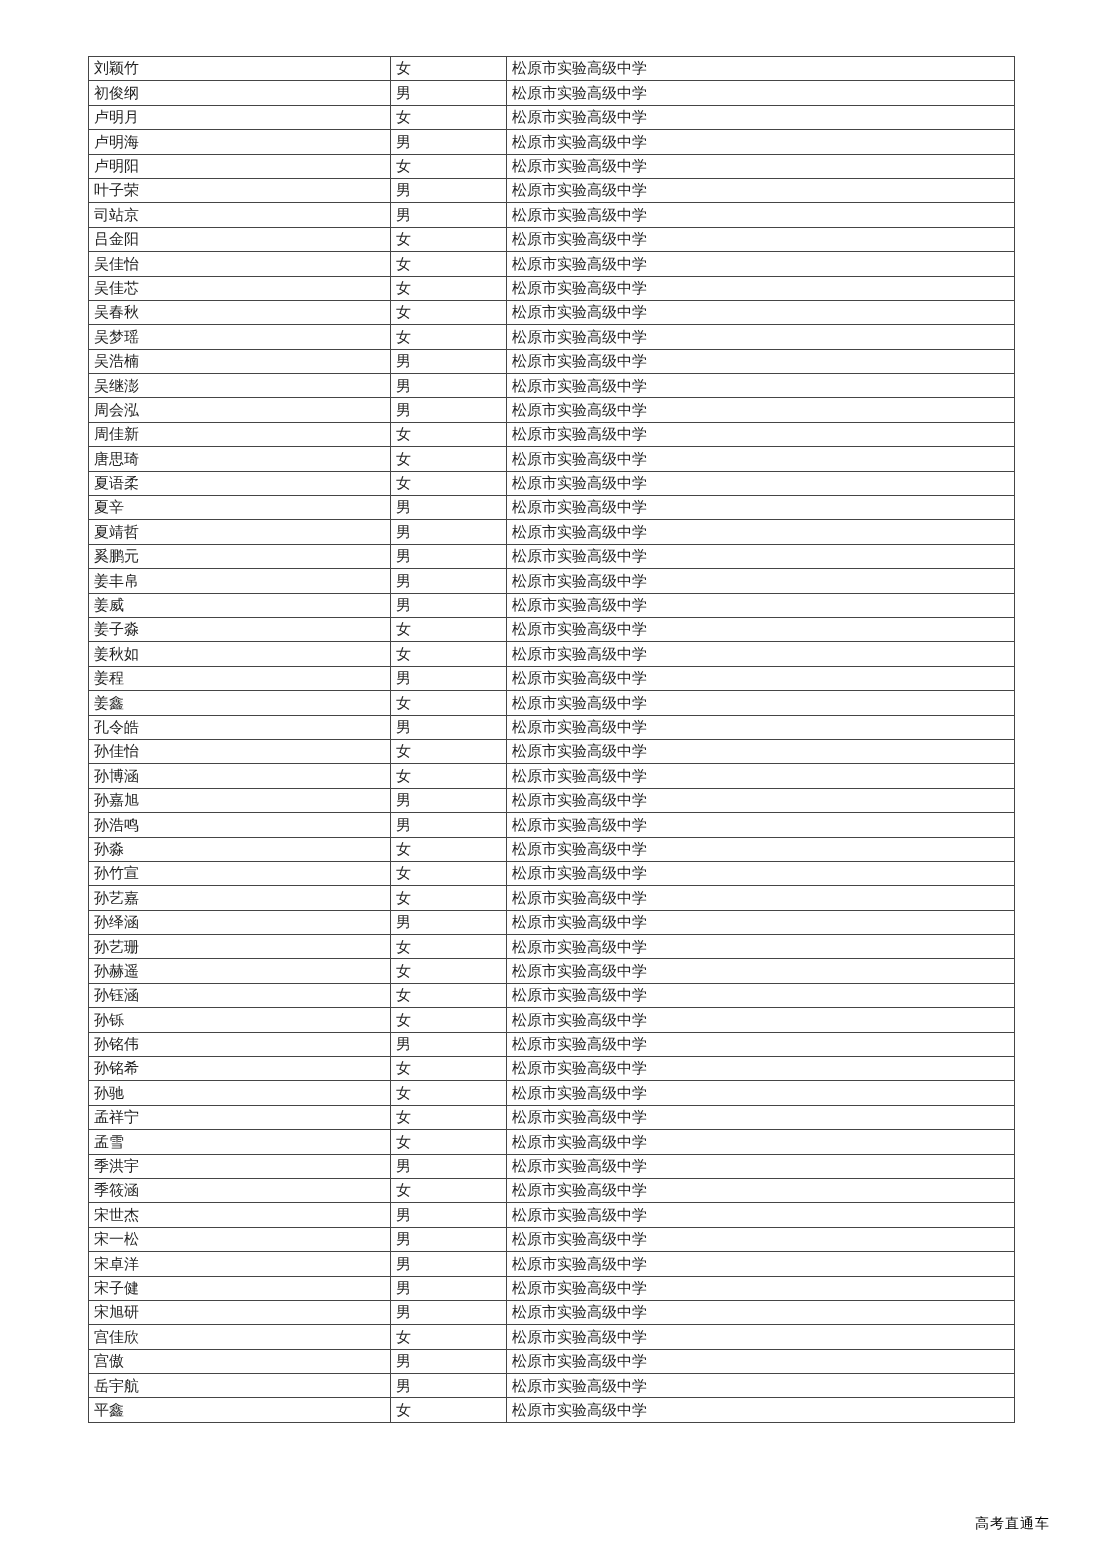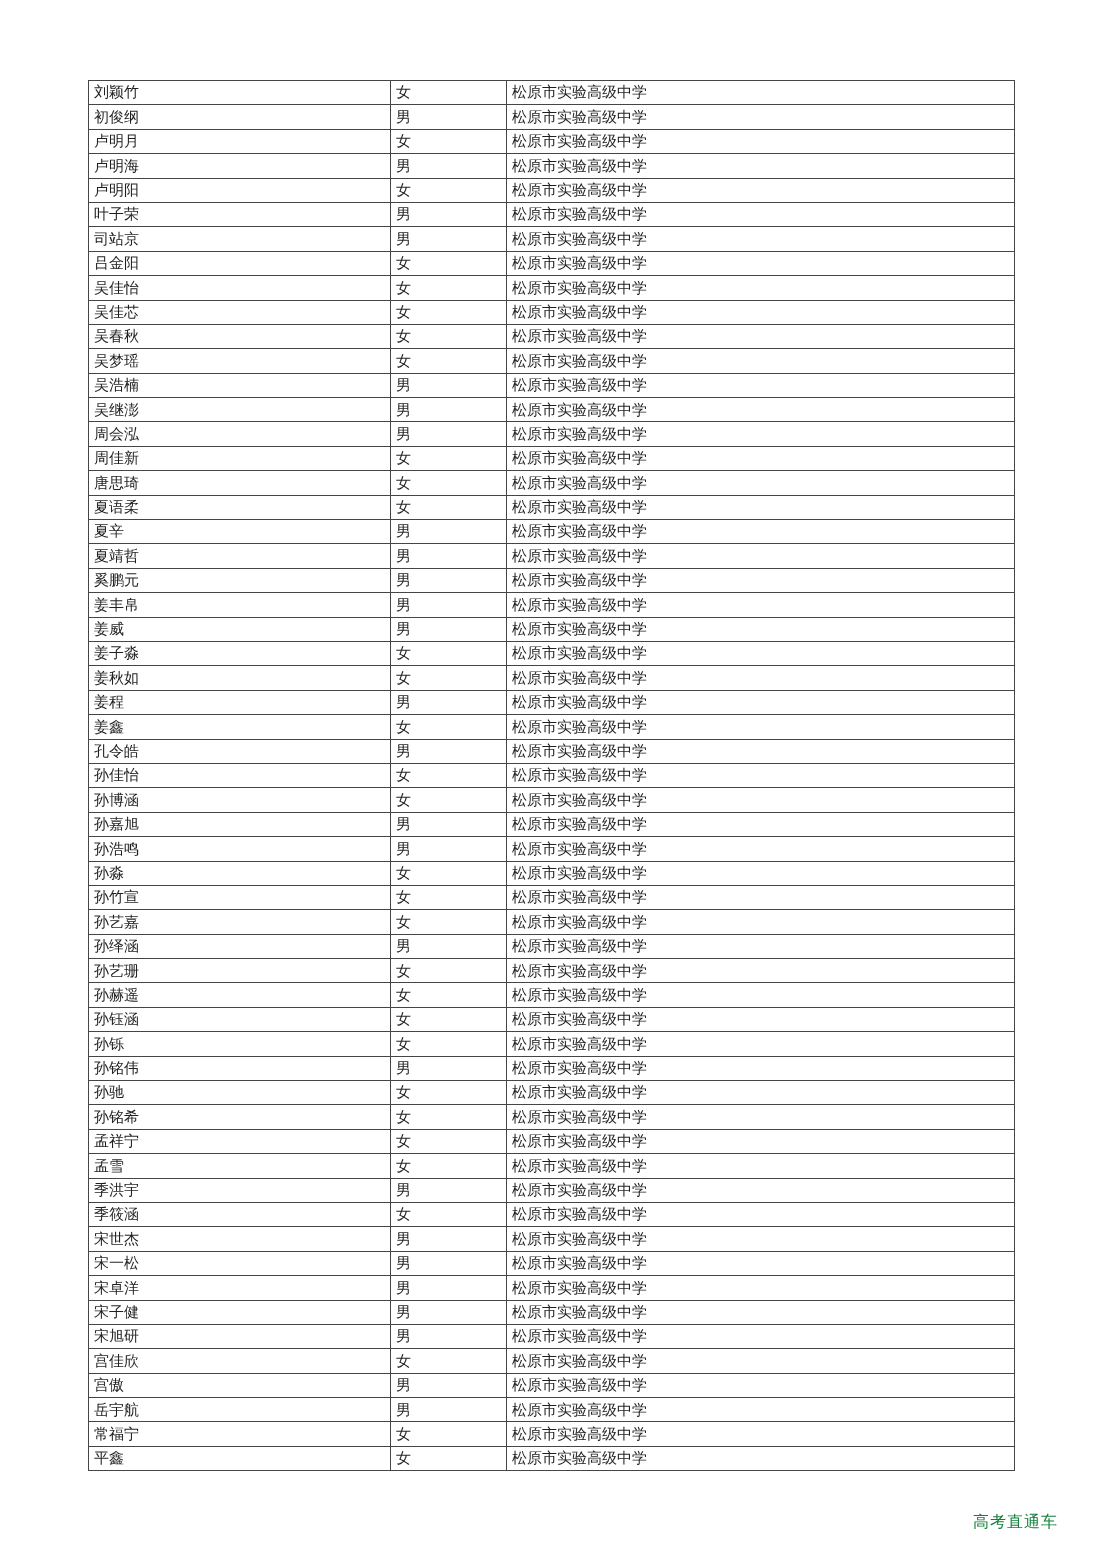--- a/index.html
+++ b/index.html
@@ -16,44 +16,44 @@
     overflow: hidden;
   }
   .page {
     position: absolute;
     inset: 0;
     background: #ffffff;
   }
   table.roster {
     position: absolute;
     left: 88px;
-    top: 80px;
+    top: 56px;
     width: 926px;
     border-collapse: collapse;
     table-layout: fixed;
   }
   table.roster col.col-name   { width: 302px; }
   table.roster col.col-gender { width: 116px; }
   table.roster col.col-school { width: 508px; }
   table.roster td {
     border: 1px solid #454545;
     height: 23.4px;
     font-size: 15px;
     line-height: 1.1;
     padding: 0 0 0 5px;
     vertical-align: middle;
     white-space: nowrap;
     overflow: hidden;
   }
   .watermark {
     position: absolute;
-    right: 44px;
+    right: 52px;
     bottom: 26px;
-    font-size: 16px;
-    color: #15803d;
+    font-size: 14px;
+    color: #000000;
     font-family: "DejaVu Sans", "Liberation Sans", sans-serif;
     letter-spacing: 1px;
   }
 </style>
 </head>
 <body>
 
 <div class="page">
 
   <table class="roster">
@@ -304,32 +304,32 @@
     <td>松原市实验高级中学</td>
   </tr>
 
   <tr>
     <td>孙铭伟</td>
     <td>男</td>
     <td>松原市实验高级中学</td>
   </tr>
 
   <tr>
+    <td>孙铭希</td>
+    <td>女</td>
+    <td>松原市实验高级中学</td>
+  </tr>
+
+  <tr>
     <td>孙驰</td>
     <td>女</td>
     <td>松原市实验高级中学</td>
   </tr>
 
   <tr>
-    <td>孙铭希</td>
-    <td>女</td>
-    <td>松原市实验高级中学</td>
-  </tr>
-
-  <tr>
     <td>孟祥宁</td>
     <td>女</td>
     <td>松原市实验高级中学</td>
   </tr>
 
   <tr>
     <td>孟雪</td>
     <td>女</td>
     <td>松原市实验高级中学</td>
   </tr>
@@ -388,25 +388,20 @@
     <td>男</td>
     <td>松原市实验高级中学</td>
   </tr>
 
   <tr>
     <td>岳宇航</td>
     <td>男</td>
     <td>松原市实验高级中学</td>
   </tr>
 
-  <tr>
-    <td>常福宁</td>
-    <td>女</td>
-    <td>松原市实验高级中学</td>
-  </tr>
 
   <tr>
     <td>平鑫</td>
     <td>女</td>
     <td>松原市实验高级中学</td>
   </tr>
 </tbody>
   </table>
 
   <div class="watermark">高考直通车</div>

